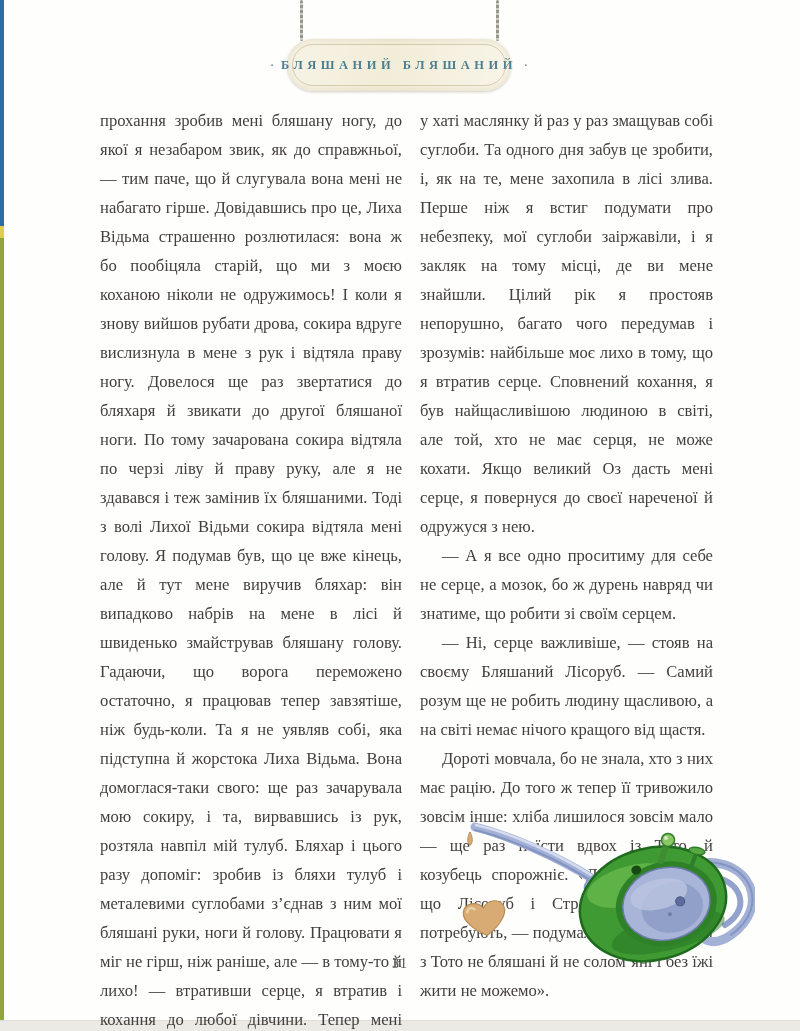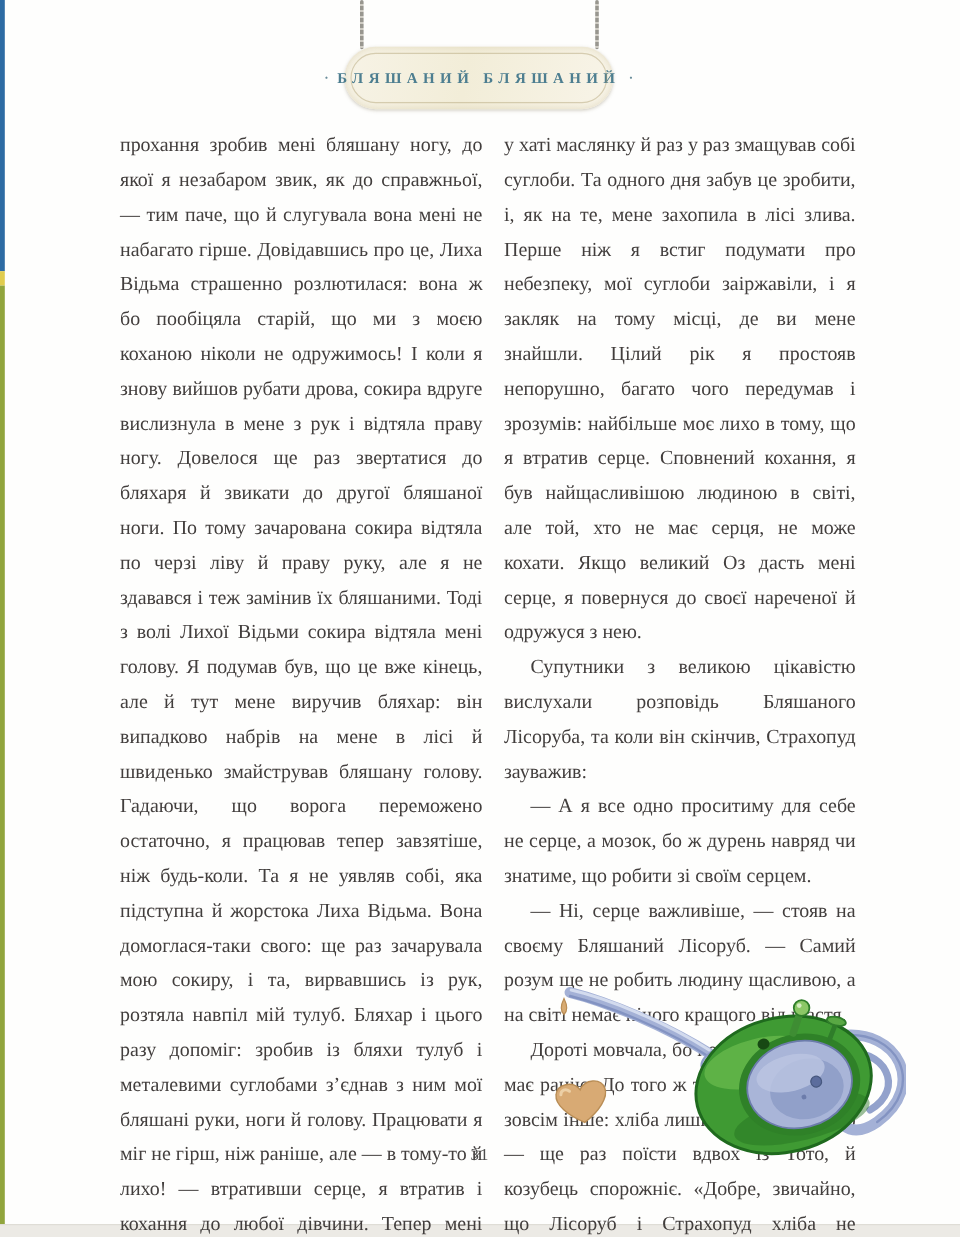--- a/index.html
+++ b/index.html
@@ -78,21 +78,20 @@
   </div>
 </div>
 
 <div class="column col-left">
   <p>прохання зробив мені бляшану ногу, до якої я незабаром звик, як до справжньої, — тим паче, що й слугувала вона мені не набагато гірше. Довідавшись про це, Лиха Відьма страшенно розлютилася: вона ж бо пообіцяла старій, що ми з моєю коханою ніколи не одружимось! І коли я знову вийшов рубати дрова, сокира вдруге вислизнула в мене з рук і відтяла праву ногу. Довелося ще раз звертатися до бляхаря й звикати до другої бляшаної ноги. По тому зачарована сокира відтяла по черзі ліву й праву руку, але я не здавався і теж замінив їх бляшаними. Тоді з волі Лихої Відьми сокира відтяла мені голову. Я подумав був, що це вже кінець, але й тут мене виручив бляхар: він випадково набрів на мене в лісі й швиденько змайстрував бляшану голову. Гадаючи, що ворога переможено остаточно, я працював тепер завзятіше, ніж будь-коли. Та я не уявляв собі, яка підступна й жорстока Лиха Відьма. Вона домоглася-таки свого: ще раз зачарувала мою сокиру, і та, вирвавшись із рук, розтяла навпіл мій тулуб. Бляхар і цього разу допоміг: зробив із бляхи тулуб і металевими суглобами зʼєднав з ним мої бляшані руки, ноги й голову. Працювати я міг не гірш, ніж раніше, але — в тому-то й лихо! — втративши серце, я втратив і кохання до любої дівчини. Тепер мені було байдуже, вийде чи не вийде вона за мене заміж. Певно, вона й досі живе в тієї старої — чекає, коли я зʼявлюся й поведу її під вінець.</p>
 
 </div>
 
 <div class="column col-right">
   <p>у хаті маслянку й раз у раз змащував собі суглоби. Та одного дня забув це зробити, і, як на те, мене захопила в лісі злива. Перше ніж я встиг подумати про небезпеку, мої суглоби заіржавіли, і я закляк на тому місці, де ви мене знайшли. Цілий рік я простояв непорушно, багато чого передумав і зрозумів: найбільше моє лихо в тому, що я втратив серце. Сповнений кохання, я був найщасливішою людиною в світі, але той, хто не має серця, не може кохати. Якщо великий Оз дасть мені серце, я повернуся до своєї нареченої й одружуся з нею.</p>
-  <p class="indent">Супутники з великою цікавістю вислухали розповідь Бляшаного Лісоруба, та коли він скінчив, Страхопуд зауважив:</p>
   <p class="indent">— А я все одно проситиму для себе не серце, а мозок, бо ж дурень навряд чи знатиме, що робити зі своїм серцем.</p>
   <p class="indent">— Ні, серце важливіше, — стояв на своєму Бляшаний Лісоруб. — Самий розум ще не робить людину щасливою, а на світі немає нічого кращого від щастя.</p>
   <p class="indent">Дороті мовчала, бо не знала, хто з них має рацію. До того ж тепер її тривожило зовсім інше: хліба лишилося зовсім мало — ще раз поїсти вдвох із Тото, й козубець спорожніє. «Добре, звичайно, що Лісоруб і Страхопуд хліба не потребують, — подумала вона, — але ми з Тото не бляшані й не соломʼяні і без їжі жити не можемо».</p>
 </div>
 
 <div class="illustration">
   <svg width="322" height="168" viewBox="0 0 322 168" xmlns="http://www.w3.org/2000/svg">
 
     <path d="M 268 58 C 315 52 340 100 298 130 C 288 137 278 139 270 133" fill="none" stroke="#a4b1d6" stroke-width="9" stroke-linecap="round"></path>
     <path d="M 268 58 C 315 52 340 100 298 130" fill="none" stroke="#7b8cbd" stroke-width="2" stroke-linecap="round" opacity=".8"></path>

